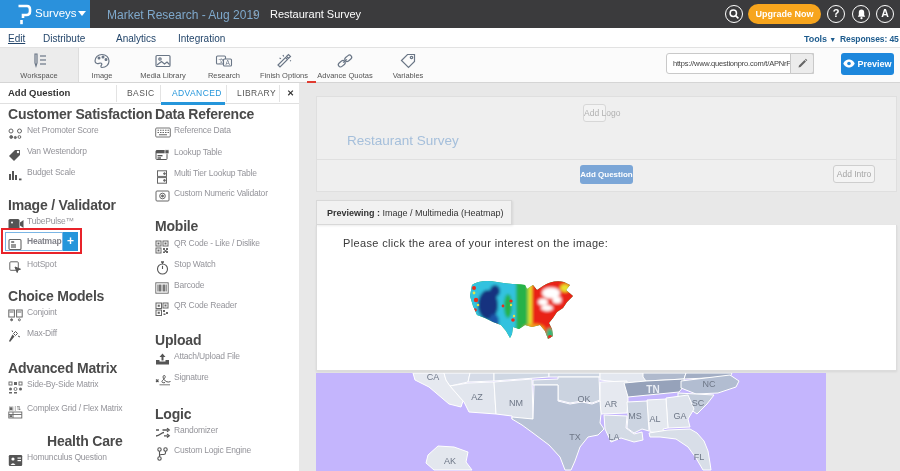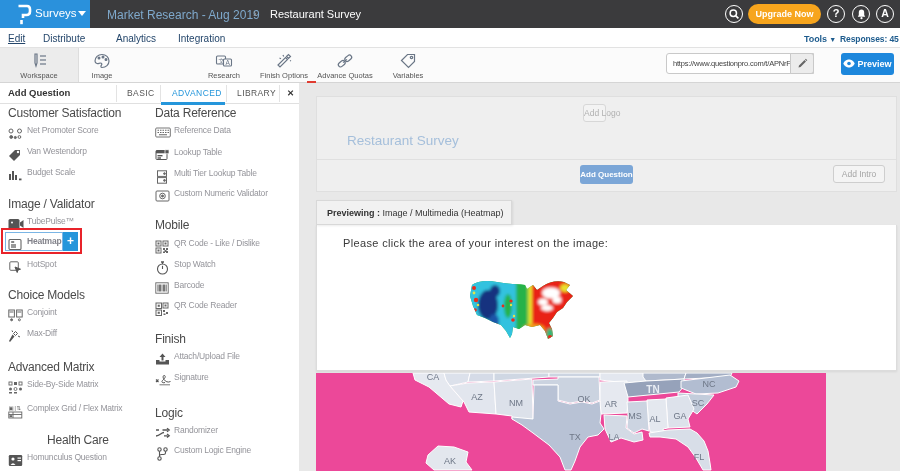--- a/index.html
+++ b/index.html
@@ -36,38 +36,38 @@
 #pencil { position:absolute; left:790px; top:53px; width:24px; height:21px; background:#ececec; border:1px solid #c9c9c9; border-radius:0 3px 3px 0; text-align:center; line-height:19px; font-size:11px; color:#555; }
 #previewbtn { position:absolute; left:841px; top:53px; width:53px; height:22px; background:#1d87dc; border-radius:3px; color:#fff; font-size:9px; font-weight:bold; text-align:center; line-height:22px; white-space:nowrap; }
 
 
 #sidebar { position:absolute; left:0; top:83px; width:299px; height:388px; background:#fff; }
 #sbheader { position:absolute; left:0; top:0; width:299px; height:21px; border-bottom:1px solid #e0e0e0; }
 #sbheader .ttl { position:absolute; left:8px; top:4px; font-size:9.5px; font-weight:bold; color:#333; }
 .sbtab { position:absolute; top:5px; font-size:8.5px; color:#555; letter-spacing:0.4px; }
 .sbsep { position:absolute; top:2px; width:1px; height:17px; background:#e3e3e3; }
 #advunder { position:absolute; left:161px; top:19px; width:64px; height:2.5px; background:#2596db; }
-.scat { position:absolute; font-size:12px; font-weight:normal; color:#4a4a4a; white-space:nowrap; letter-spacing:-0.2px; }
+.scat { position:absolute; font-size:14px; font-weight:bold; color:#4a4a4a; white-space:nowrap; letter-spacing:-0.2px; }
 .sitem { position:absolute; font-size:8.5px; color:#94949a; white-space:nowrap; letter-spacing:-0.2px; }
 .sitem .ic { display:inline-block; width:14px; height:13px; margin-right:5px; vertical-align:-2px; text-align:center; }
 .sitem svg { vertical-align:top; }
 
 
 #survpanel { position:absolute; left:316px; top:96px; width:581px; height:96px; background:#efefef; border:1px solid #dfdfdf; }
 #addlogo { position:absolute; left:266px; top:7px; width:23px; height:18px; background:#f3f3f3; border:1px solid #d7d7d7; border-radius:3px; color:#b1b1b1; font-size:8.5px; text-align:center; line-height:17px; white-space:nowrap; }
 #survtitle { position:absolute; left:30px; top:36px; font-size:13.5px; color:#a5bfdb; }
 #survdiv { position:absolute; left:0px; top:62px; width:579px; height:1px; background:#e0e0e0; }
 #addq { position:absolute; left:263px; top:68px; width:53px; height:19px; background:#7ba6d7; border-radius:3px; color:#fff; font-size:8px; font-weight:bold; text-align:center; line-height:19px; white-space:nowrap; }
-#addintro { position:absolute; left:516px; top:68px; width:52px; height:18px; background:#f4f4f4; border:1px solid #cecece; border-radius:3px; color:#a5a5a5; font-size:8.5px; text-align:center; line-height:17px; white-space:nowrap; }
+#addintro { position:absolute; left:516px; top:68px; width:42px; height:18px; background:#f4f4f4; border:1px solid #cecece; border-radius:3px; color:#a5a5a5; font-size:8.5px; text-align:center; line-height:17px; white-space:nowrap; }
 
 #prevtab { position:absolute; left:316px; top:200px; width:196px; height:25px; background:#f1f1f1; border:1px solid #d8d8d8; box-shadow:1px 1px 2px rgba(0,0,0,0.08); font-size:9px; color:#333; line-height:24px; padding-left:10px; white-space:nowrap; }
 #whitepanel { position:absolute; left:316px; top:225px; width:581px; height:146px; background:#fff; border:1px solid #dcdcdc; border-top:none; box-shadow:0 1px 2px rgba(0,0,0,0.08); }
 #qtext { position:absolute; left:343px; top:237px; font-size:11px; color:#3a3a3a; letter-spacing:0.35px; }
 
-#mapwidget { position:absolute; left:316px; top:373px; width:510px; height:98px; background:#ec4899; overflow:hidden; }
+#mapwidget { position:absolute; left:316px; top:373px; width:510px; height:98px; background:#c4b5fd; overflow:hidden; }
 </style>
 </head>
 <body>
 
 <div id="topbar">
   <div id="logoblk">
     <svg class="plogo" width="18" height="22" viewBox="0 0 18 22">
       <path d="M3.5 3 L12 3 Q15 3 15 6.5 L15 8.5 Q15 12 11.5 12 L8 12 L8 15" fill="none" stroke="#fff" stroke-width="2.6"></path>
       <rect x="5.2" y="17" width="2.6" height="4.2" fill="#fff"></rect>
     </svg>
@@ -114,20 +114,28 @@
     <div class="tlabel">Workspace</div>
   </div>
   <div class="titem" style="left:70px; width:64px;">
     <svg width="18" height="18" viewBox="0 0 18 18" fill="none" stroke="#6a7686" stroke-width="1.2">
         <path d="M9 2.5 C13 2.5 16 5.5 16 9 C16 12.5 13 15.5 9 15.5 C7.5 15.5 7.8 13.8 8.5 13 C9.2 12.2 8.8 11 7.5 11 C6 11 5.5 12 4 11.5 C2.5 11 2 10 2 9 C2 5.5 5 2.5 9 2.5 Z"></path>
         <circle cx="6" cy="6" r="0.9" fill="#6a7686"></circle>
         <circle cx="10" cy="5" r="0.9" fill="#6a7686"></circle>
         <circle cx="13" cy="7.5" r="0.9" fill="#6a7686"></circle>
       </svg>
     <div class="tlabel">Image</div>
+  </div>
+  <div class="titem" style="left:128px; width:70px;">
+    <svg width="18" height="18" viewBox="0 0 18 18" fill="none" stroke="#6a7686" stroke-width="1.2">
+        <rect x="2" y="3.5" width="14" height="11" rx="1"></rect>
+        <circle cx="6" cy="7" r="1.2"></circle>
+        <path d="M3 13 L7.5 9.5 L10.5 12 L13 10 L15.5 12.5"></path>
+      </svg>
+    <div class="tlabel">Media Library</div>
   </div>
   <div class="titem" style="left:192px; width:64px;">
     <svg width="18" height="18" viewBox="0 0 18 18" fill="none" stroke="#6a7686" stroke-width="1.1">
         <rect x="1.5" y="4" width="9" height="8" rx="1"></rect>
         <rect x="8.5" y="7" width="8" height="7" rx="1" fill="#fbfbfb"></rect>
         <text x="3.4" y="10.5" font-size="6" fill="#6a7686" stroke="none" font-family="Liberation Sans">文</text>
         <text x="10.6" y="12.8" font-size="6.5" fill="#6a7686" stroke="none" font-family="Liberation Sans">A</text>
       </svg>
     <div class="tlabel">Research</div>
   </div>
@@ -325,21 +333,21 @@
             <rect x="1" y="1" width="5.5" height="5.5" fill="none" stroke="#666"></rect>
             <rect x="2.7" y="2.7" width="2.1" height="2.1"></rect>
             <rect x="8" y="1" width="5" height="5" fill="none" stroke="#666"></rect>
             <rect x="9.5" y="2.5" width="2" height="2"></rect>
             <rect x="1" y="8" width="5.5" height="5.5" fill="none" stroke="#666"></rect>
             <rect x="2.7" y="9.7" width="2.1" height="2.1"></rect>
             <rect x="8" y="8" width="2" height="2"></rect>
             <rect x="11" y="10" width="2" height="2"></rect>
             <rect x="8.5" y="11.5" width="2" height="1.5"></rect>
           </svg></span>QR Code Reader</div>
-    <div class="scat" style="left:155px; top:249px;">Finish</div>
+    <div class="scat" style="left:155px; top:249px;">Upload</div>
     <div class="sitem" style="left:155px; top:268px;"><span class="ic"><svg width="15" height="13" viewBox="0 0 15 13">
             <path d="M7.5 0.5 L10.5 4 L8.5 4 L8.5 7.5 L6.5 7.5 L6.5 4 L4.5 4 Z" fill="#555"></path>
             <path d="M1 7 L1 11.5 L14 11.5 L14 7 L10.5 7 L10.5 8.5 L4.5 8.5 L4.5 7 Z" fill="#555"></path>
           </svg></span>Attach/Upload File</div>
     <div class="sitem" style="left:155px; top:289px;"><span class="ic"><svg width="16" height="12" viewBox="0 0 16 12" fill="none" stroke="#555" stroke-width="1">
             <path d="M1 8 L3.5 5.5 M1 5.5 L3.5 8" stroke-width="1.1"></path>
             <path d="M10 8.5 C7 9.5 6 7.5 8 6 C10 4.5 11 2 9.5 1.5 C8 1 7.5 3.5 9 5.5 C10.5 7.7 13 8.8 15.5 7.5"></path>
             <line x1="4.5" y1="10.8" x2="15" y2="10.8" stroke-width="0.8"></line>
           </svg></span>Signature</div>
     <div class="scat" style="left:155px; top:323px;">Logic</div>

